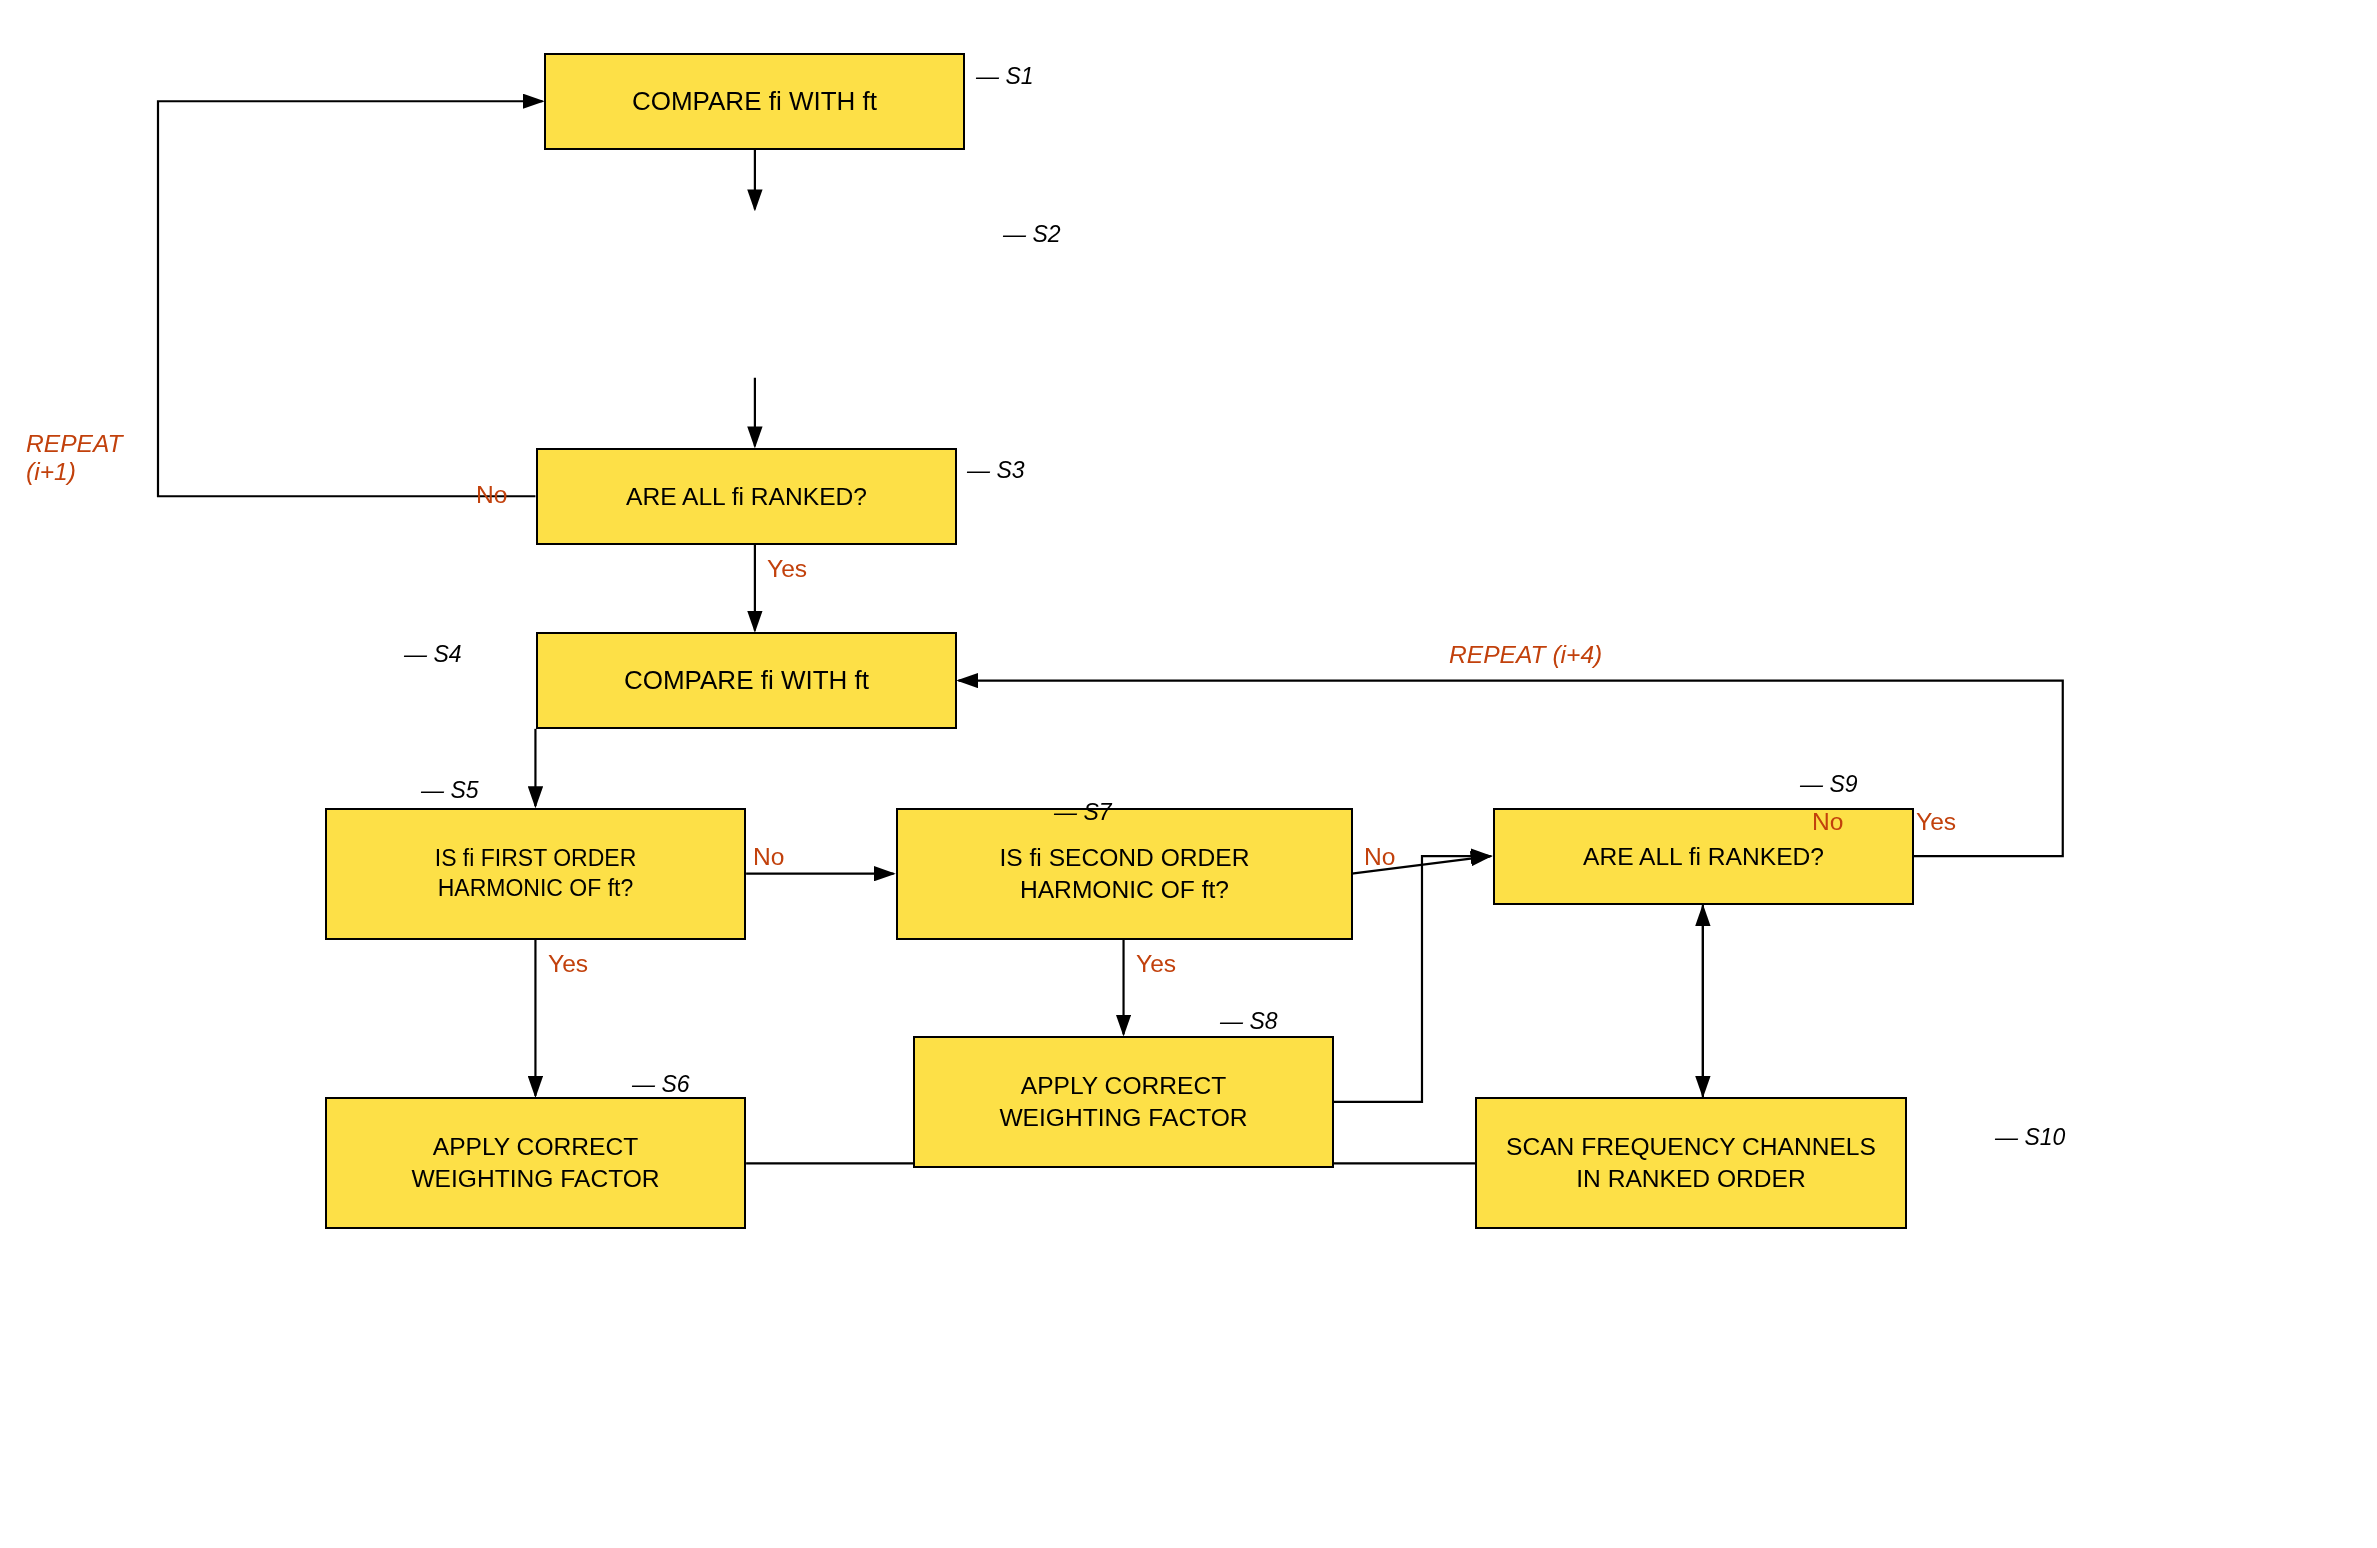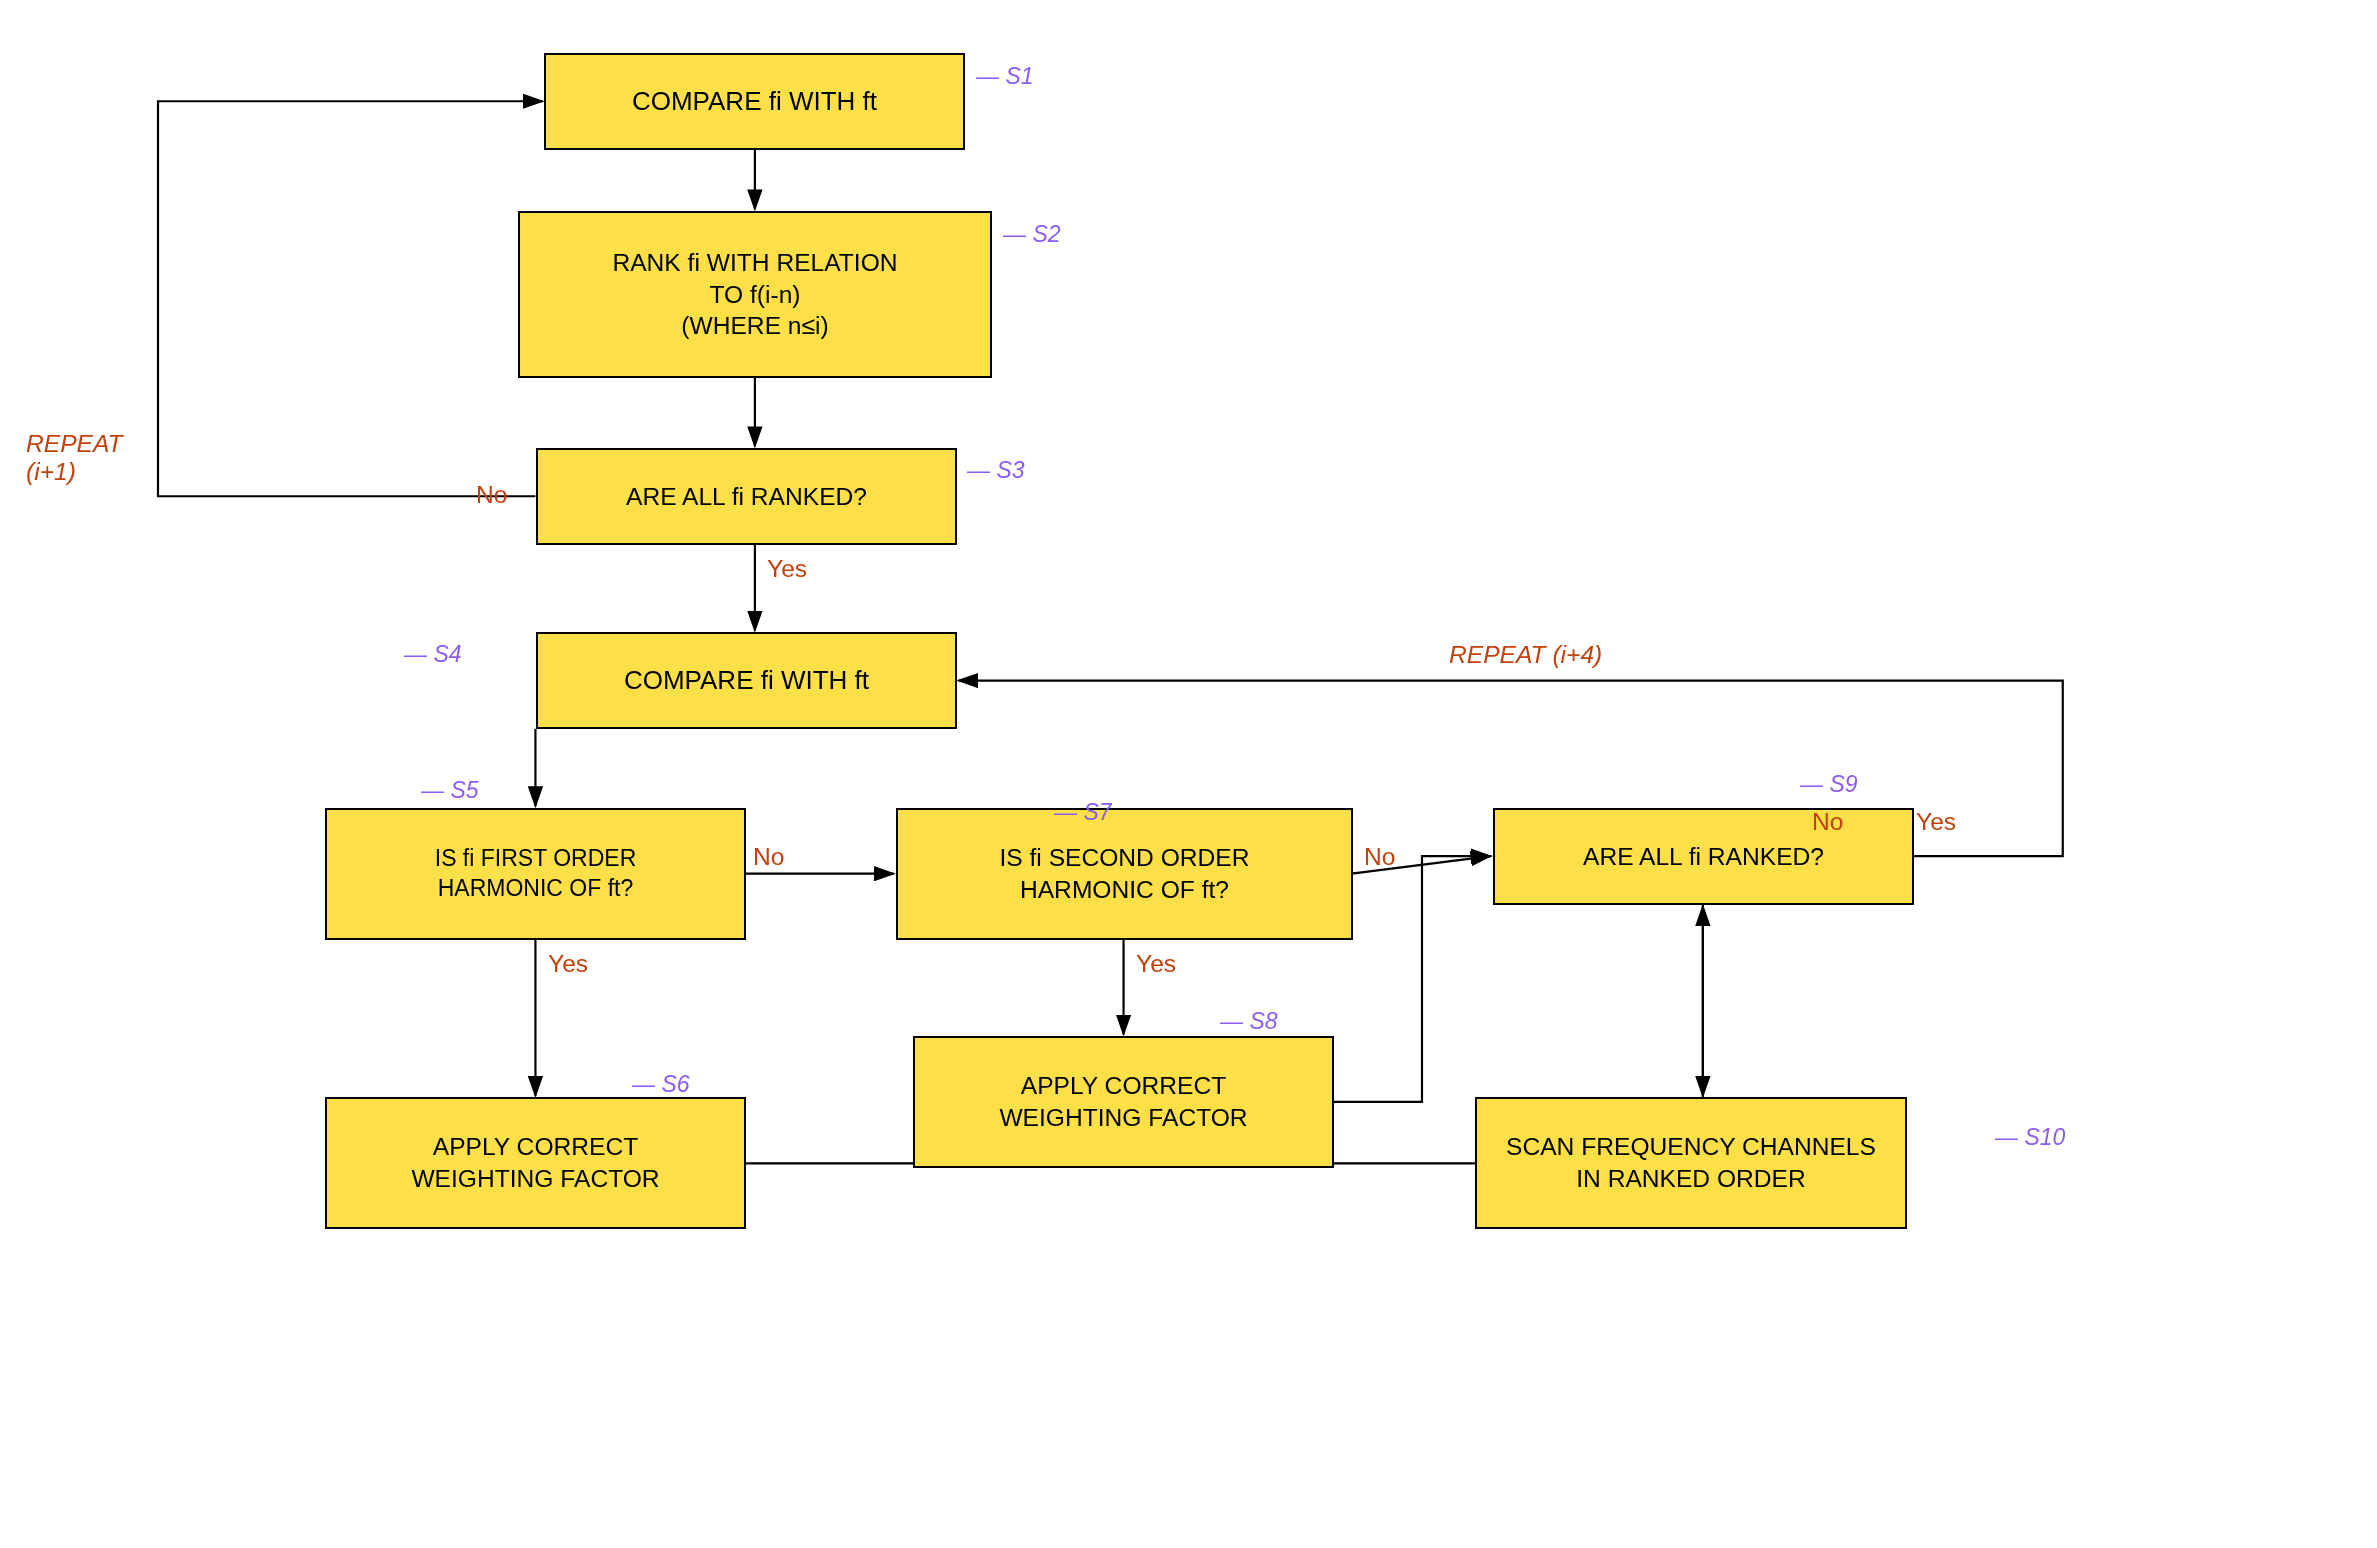--- a/index.html
+++ b/index.html
@@ -26,21 +26,21 @@
       text-align: center;
       font-size: 24.6px;
       font-weight: normal;
       padding: 8.8px 13px;
       line-height: 1.3;
     }
     .label {
       position: absolute;
       font-size: 23px;
       font-style: italic;
-      color: #8b5cf6;
+      color: #000000;
     }
     svg.arrows {
       position: absolute;
       top: 0;
       left: 0;
       width: 2377px;
       height: 1549px;
       pointer-events: none;
     }
     .arrow-label {
@@ -85,21 +85,20 @@
 
     <line x1="1940" y1="1030" x2="1940" y2="1248" stroke="#000" stroke-width="2.5" marker-end="url(#arrowhead)"></line>
 
     <polyline points="2180,975 2350,975 2350,775 1092,775" fill="none" stroke="#000" stroke-width="2.5" marker-end="url(#arrowhead)"></polyline>
 
   </svg>
 
   <div class="box" style="left:544px; top:53px; width:421px; height:97px; font-size:26px;">COMPARE fi WITH ft</div>
   <span class="label" style="left:976px; top:63px;">— S1</span>
 
-  <div class="box" style="left:518px; top:211px; width:474px; height:167px; font-size:24.6px;">RANK fi WITH RELATION<br>TO f(i-n)<br>(WHERE n≤i)</div>
   <span class="label" style="left:1003px; top:221px;">— S2</span>
 
   <div class="box" style="left:536px; top:448px; width:421px; height:97px; font-size:24.6px;">ARE ALL fi RANKED?</div>
   <span class="label" style="left:967px; top:457px;text-align:right;">— S3</span>
 
   <div class="box" style="left:536px; top:632px; width:421px; height:97px; font-size:26px;">COMPARE fi WITH ft</div>
   <span class="label" style="left:404px; top:641px;">— S4</span>
 
   <div class="box" style="left:325px; top:808px; width:421px; height:132px; font-size:23px;">IS fi FIRST ORDER<br>HARMONIC OF ft?</div>
   <span class="label" style="left:421px; top:777px;">— S5</span>

